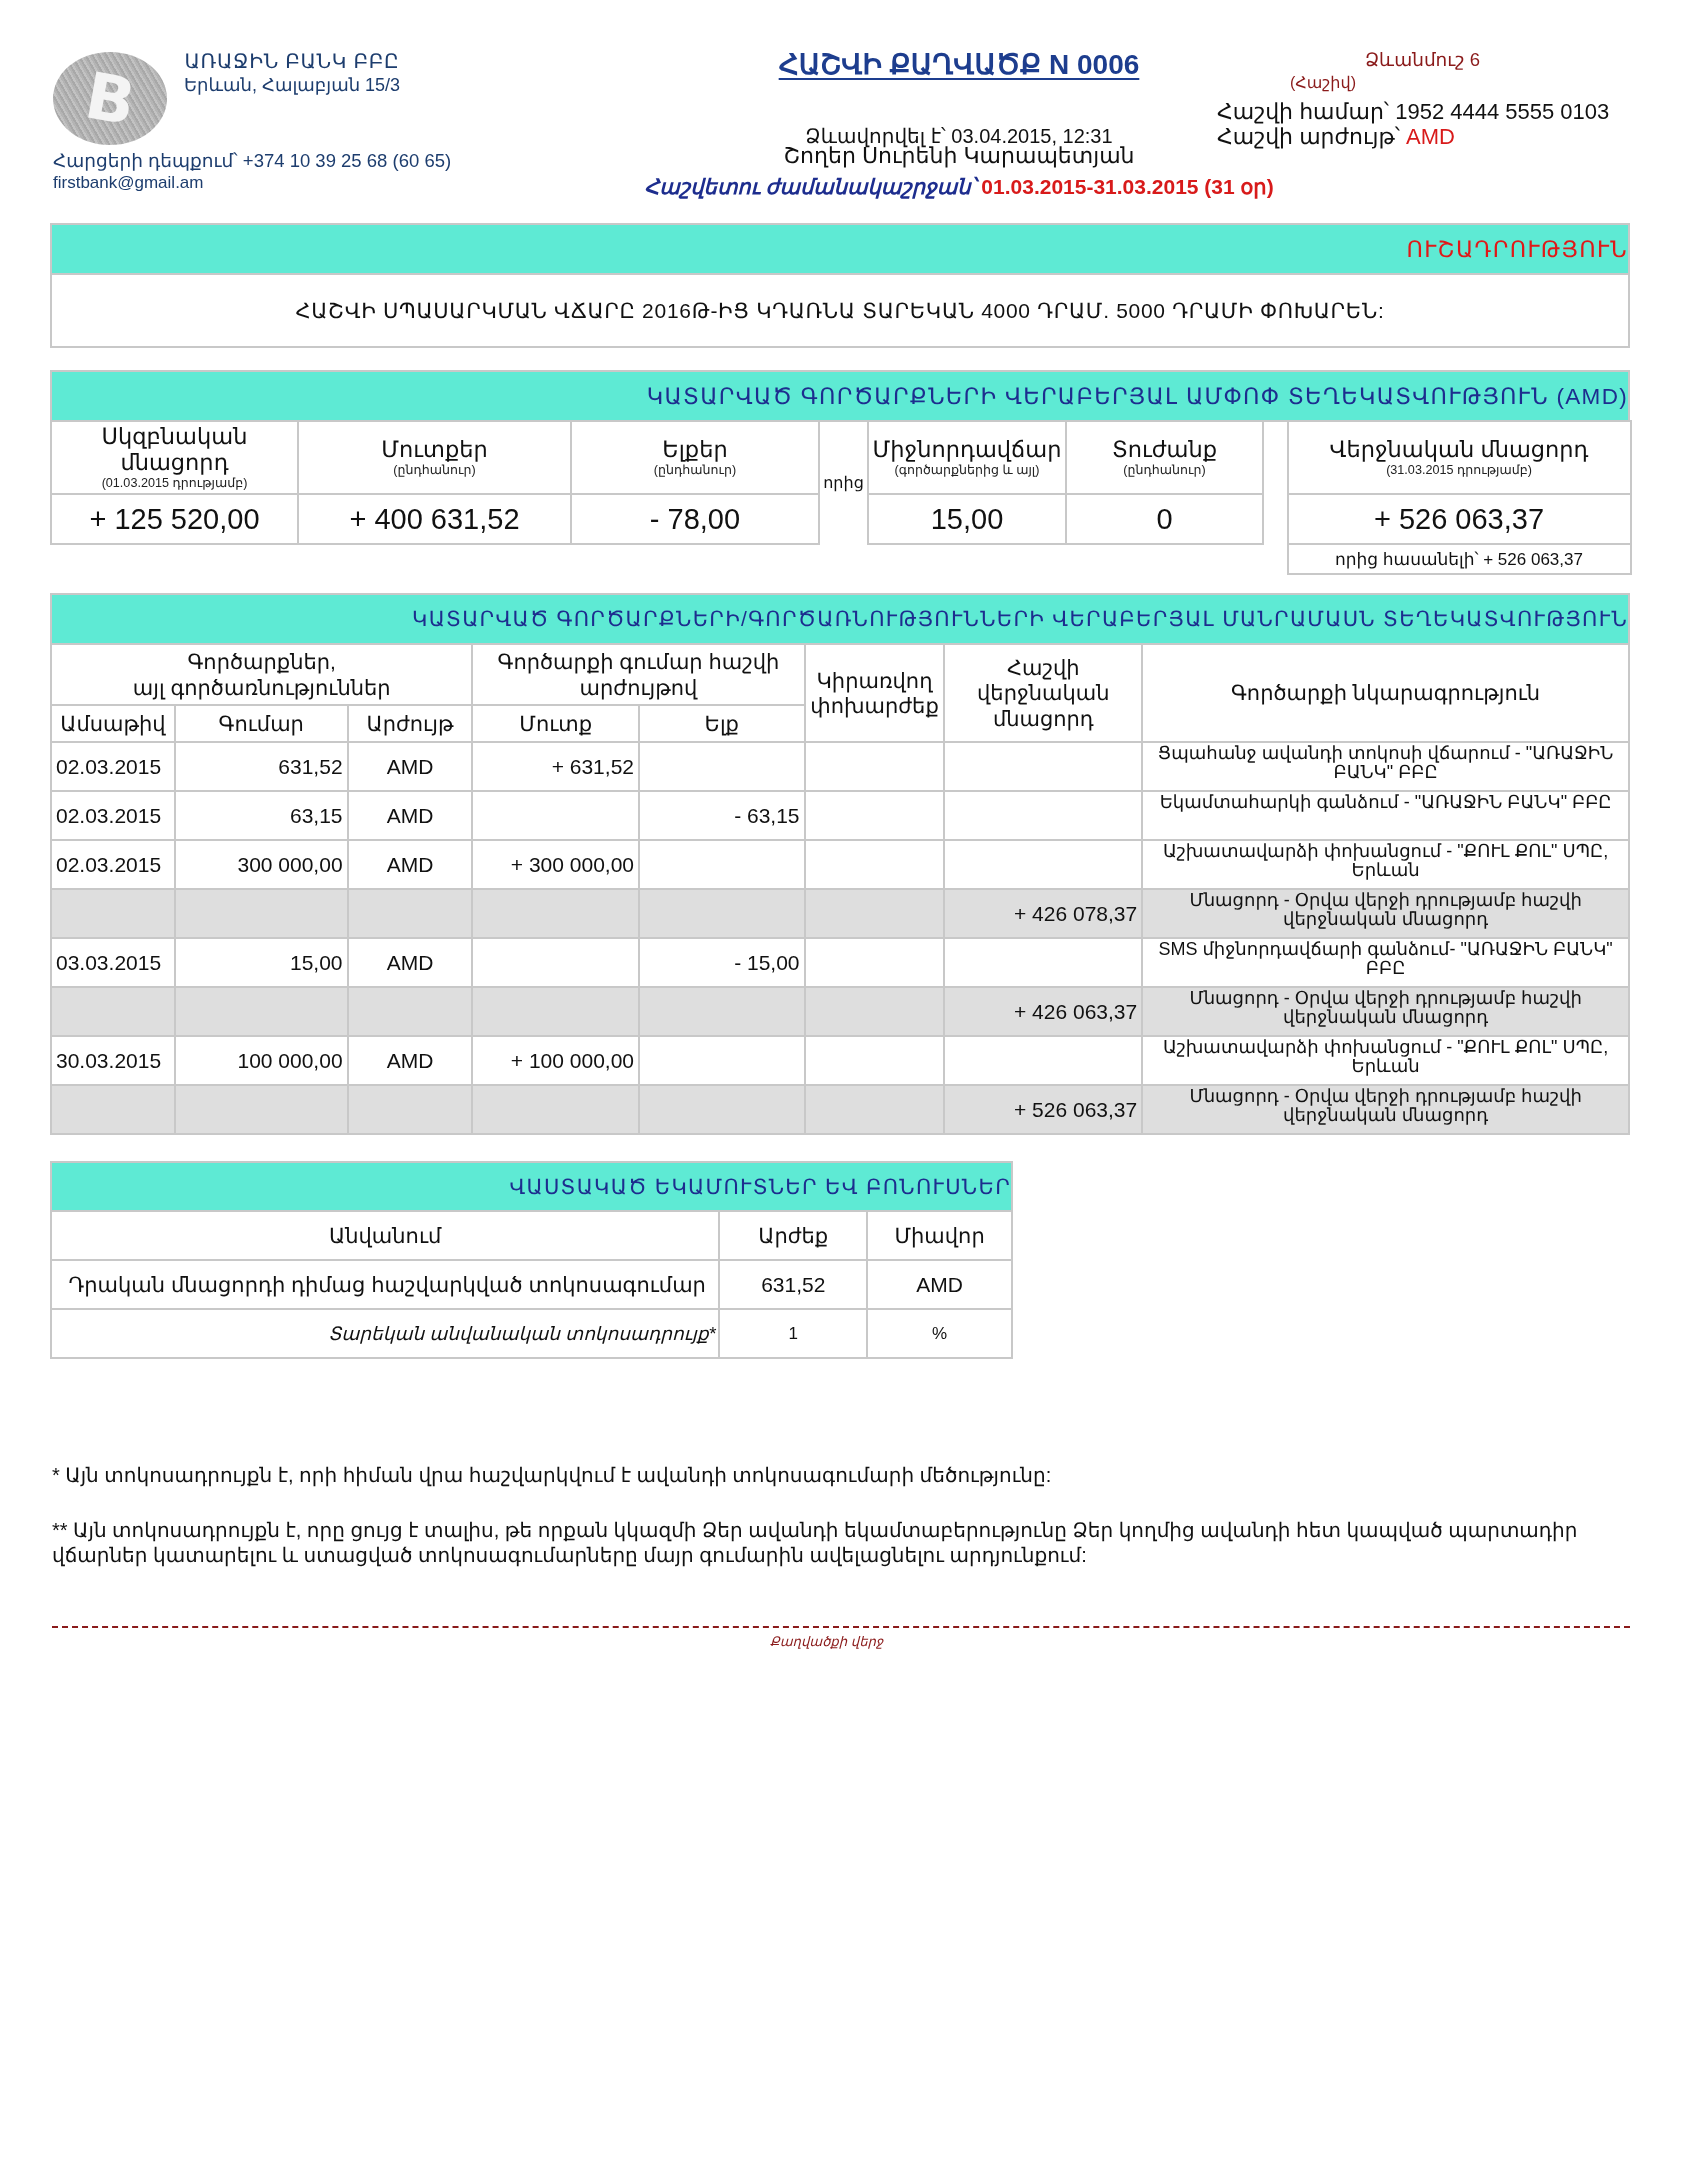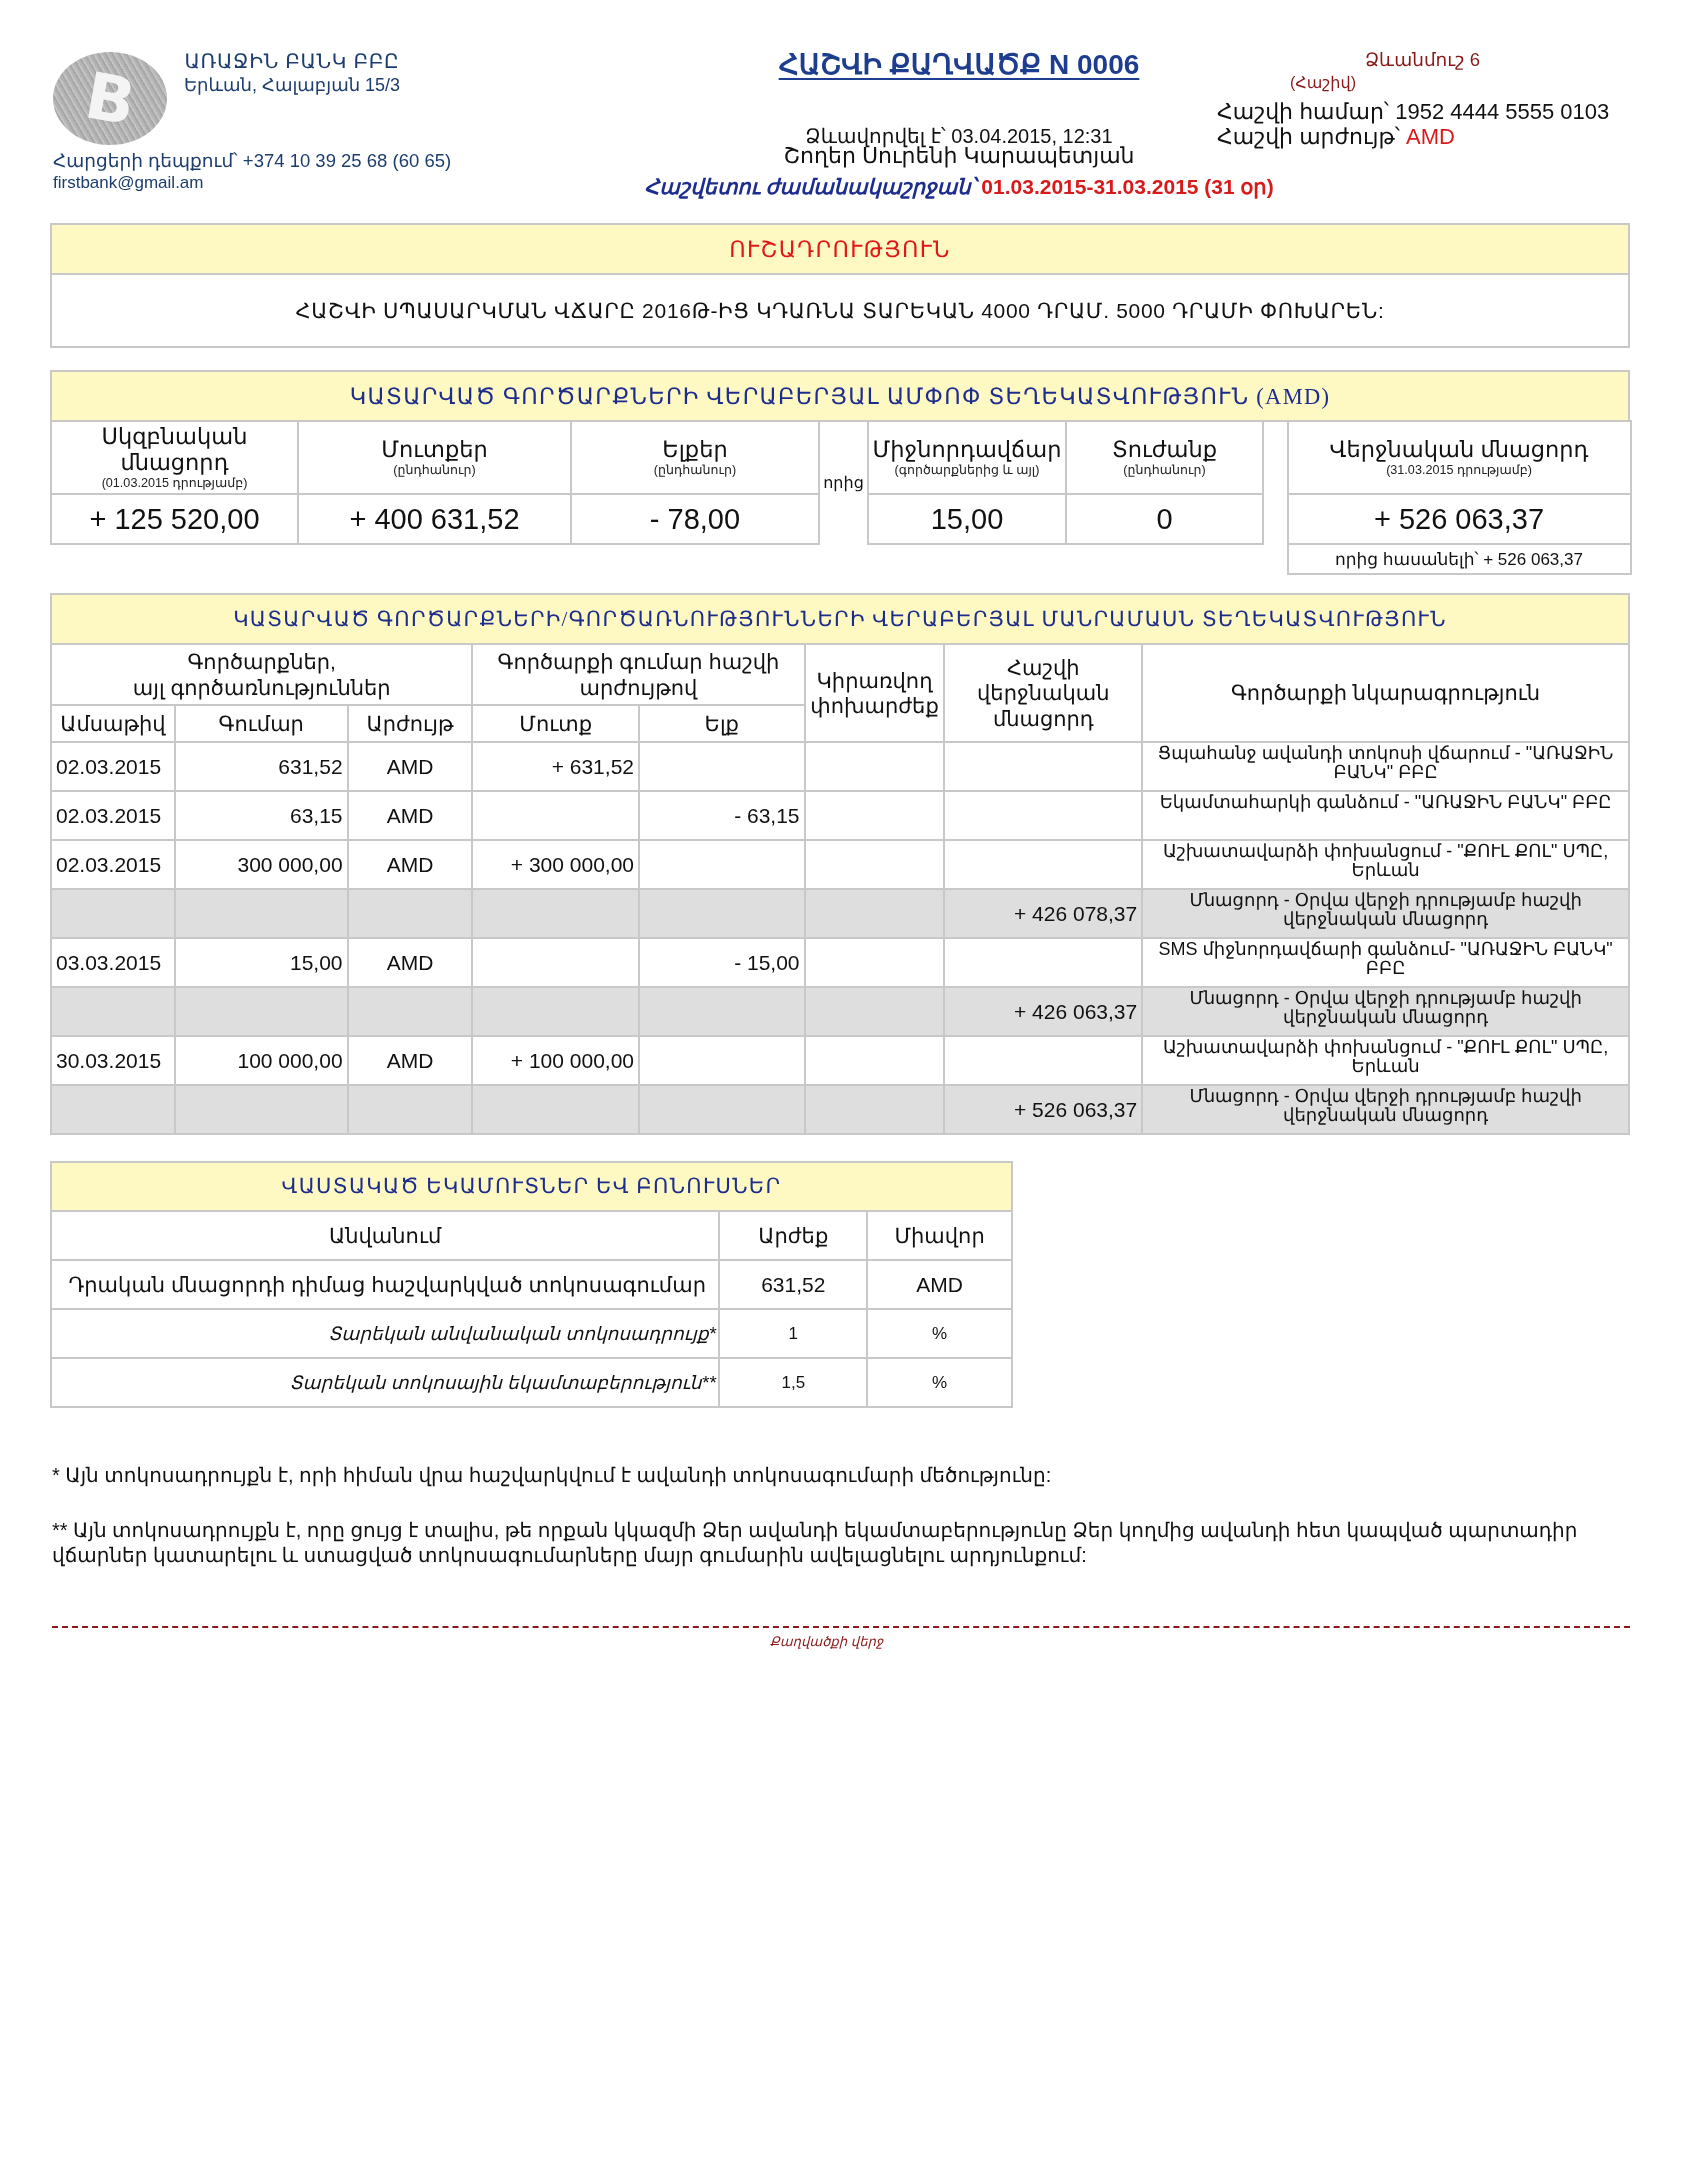--- a/index.html
+++ b/index.html
@@ -27,21 +27,21 @@
 
   .form-no { left: 1290px; top: 49px; width: 265px; text-align: center; color: #8a1a1a; font-size: 18.5px; font-family: "Liberation Sans", sans-serif; }
   .form-sub { left: 1290px; top: 73px; width: 265px; text-align: left; color: #8a1a1a; font-size: 16px; font-family: "Liberation Sans", sans-serif; }
   .acct-no { left: 1217px; top: 99px; font-size: 22px; font-family: "Liberation Sans", sans-serif; }
   .acct-cur { left: 1217px; top: 124px; font-size: 22px; font-family: "Liberation Sans", sans-serif; }
   .acct-cur .red { color: #d81a1a; }
 
   
   table { border-collapse: collapse; font-family: "Liberation Sans", sans-serif; }
   td, th { border: 2px solid #c8c8c8; font-weight: normal; }
-  .sect-head { background: #fef9c3; text-align: center; color: #1d2d8e; font-size: 22.5px; letter-spacing: 1.3px; height: 50px; font-family: Liberation Serif, serif; }
+  .sect-head { background: #5eead4; text-align: right; color: #1d2d8e; font-size: 22.5px; letter-spacing: 1.3px; height: 50px; }
 
   
   .warn { left: 50px; top: 223px; width: 1580px; }
   .warn .sect-head { color: #e01818; }
   .warn .msg { text-align: center; font-size: 21px; height: 73px; letter-spacing: 0.7px; }
 
   
   .sum-head { left: 50px; top: 370px; width: 1580px; }
   .sum-cols { left: 50px; top: 420px; }
   .sum-cols td { text-align: center; vertical-align: middle; }
@@ -290,25 +290,20 @@
   <tr>
     <td class="l">Դրական մնացորդի դիմաց հաշվարկված տոկոսագումար</td>
     <td class="c">631,52</td>
     <td class="c">AMD</td>
   </tr>
   <tr>
     <td class="it">Տարեկան անվանական տոկոսադրույք*</td>
     <td class="c" style="font-size:17px">1</td>
     <td class="c" style="font-size:17px">%</td>
   </tr>
-  <tr>
-    <td class="it">Տարեկան տոկոսային եկամտաբերություն**</td>
-    <td class="c" style="font-size:17px">1,5</td>
-    <td class="c" style="font-size:17px">%</td>
-  </tr>
 </tbody>
   </table>
 
 <div class="abs note" style="top:1463px">* Այն տոկոսադրույքն է, որի հիման վրա հաշվարկվում է  ավանդի տոկոսագումարի մեծությունը:</div>
 <div class="abs note" style="top:1518px">** Այն տոկոսադրույքն է, որը ցույց է տալիս, թե որքան կկազմի Ձեր ավանդի եկամտաբերությունը Ձեր կողմից ավանդի հետ կապված պարտադիր վճարներ կատարելու և ստացված տոկոսագումարները մայր գումարին ավելացնելու արդյունքում:</div>
 
 <div class="abs dotline"></div>
 <div class="abs endtxt">Քաղվածքի վերջ</div>
 
 

